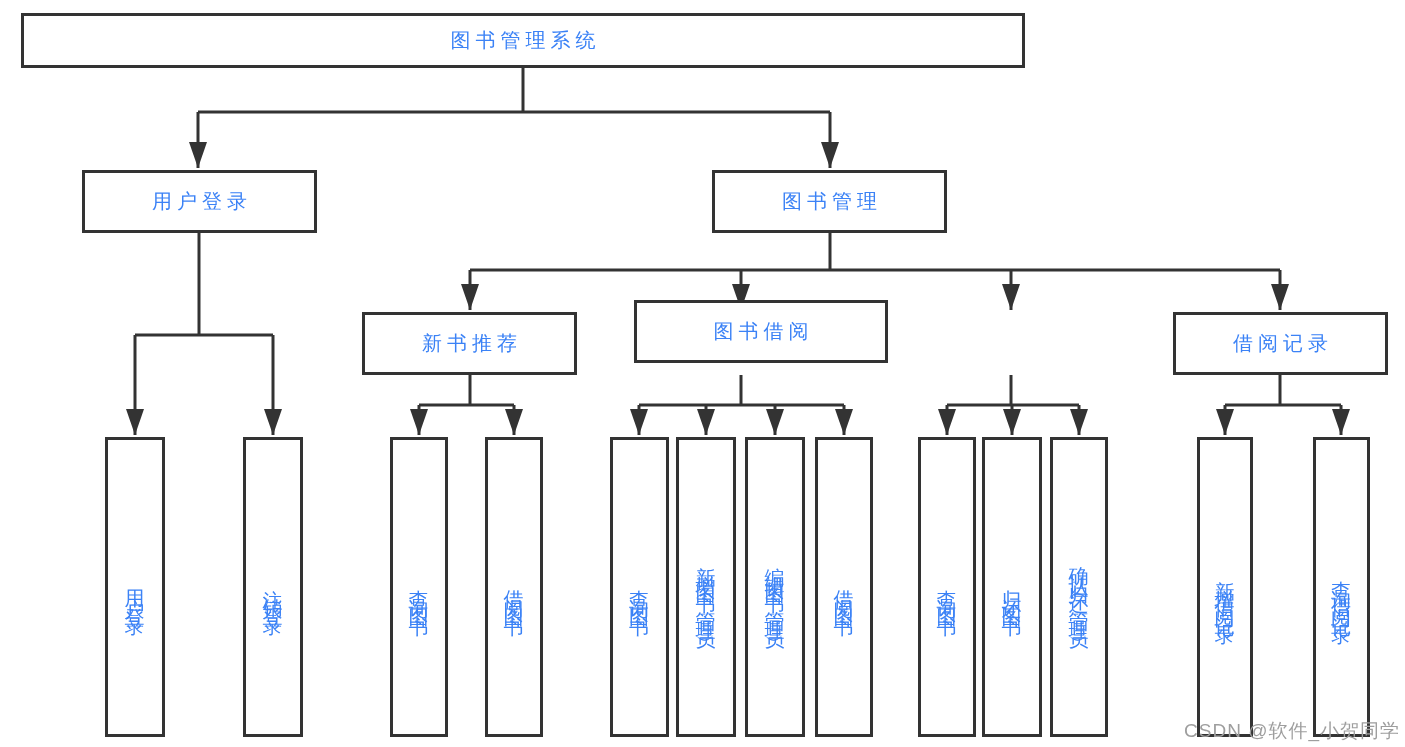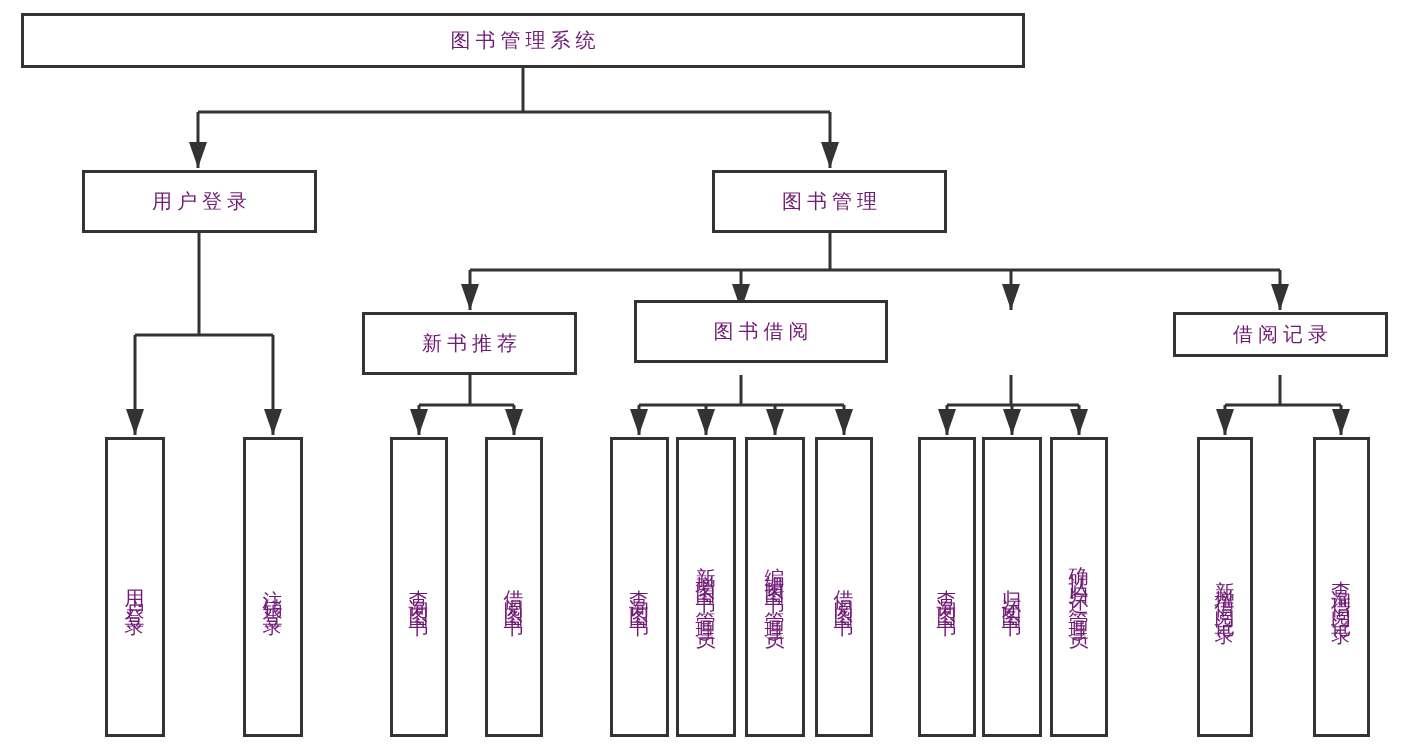--- a/index.html
+++ b/index.html
@@ -10,21 +10,21 @@
     font-family:"Liberation Sans", sans-serif;
     overflow:hidden;
   }
   svg.connectors{position:absolute;left:0;top:0;}
   .node{
     position:absolute;
     box-sizing:border-box;
     background:#ffffff;
     border:3px solid #333333;
     display:flex;align-items:center;justify-content:center;
-    color:#701a75;
+    color:#3b82f6;
     z-index:2;
   }
   .node.h span{
     font-size:20px;
     letter-spacing:5px;
     padding-left:5px;
     white-space:nowrap;
   }
   .node.v span{
     writing-mode:vertical-rl;
@@ -123,21 +123,21 @@
   <div class="node h" style="left:362px;top:312px;width:215px;height:63px">
     <span>新书推荐</span>
   </div>
 
   <div class="node h" style="left:712px;top:170px;width:235px;height:63px">
     <span>图书管理</span>
   </div>
   <div class="node h" style="left:634px;top:300px;width:254px;height:63px">
     <span>图书借阅</span>
   </div>
-  <div class="node h" style="left:1173px;top:312px;width:215px;height:45px">
+  <div class="node h" style="left:1173px;top:312px;width:215px;height:63px">
     <span>借阅记录</span>
   </div>
 
   <div class="node v" style="left:105px;top:437px;width:60px;height:300px">
     <span>用户登录</span>
   </div>
   <div class="node v" style="left:243px;top:437px;width:60px;height:300px">
     <span>注销登录</span>
   </div>
 
@@ -171,14 +171,15 @@
     <span>确认归还（管理员）</span>
   </div>
 
   <div class="node v" style="left:1197px;top:437px;width:56px;height:300px">
     <span>新增借阅记录</span>
   </div>
   <div class="node v" style="left:1313px;top:437px;width:57px;height:300px">
     <span>查询借阅记录</span>
   </div>
 
+  <div class="watermark">CSDN @软件_小贺同学</div>
 
 </div>
 
 </body></html>

